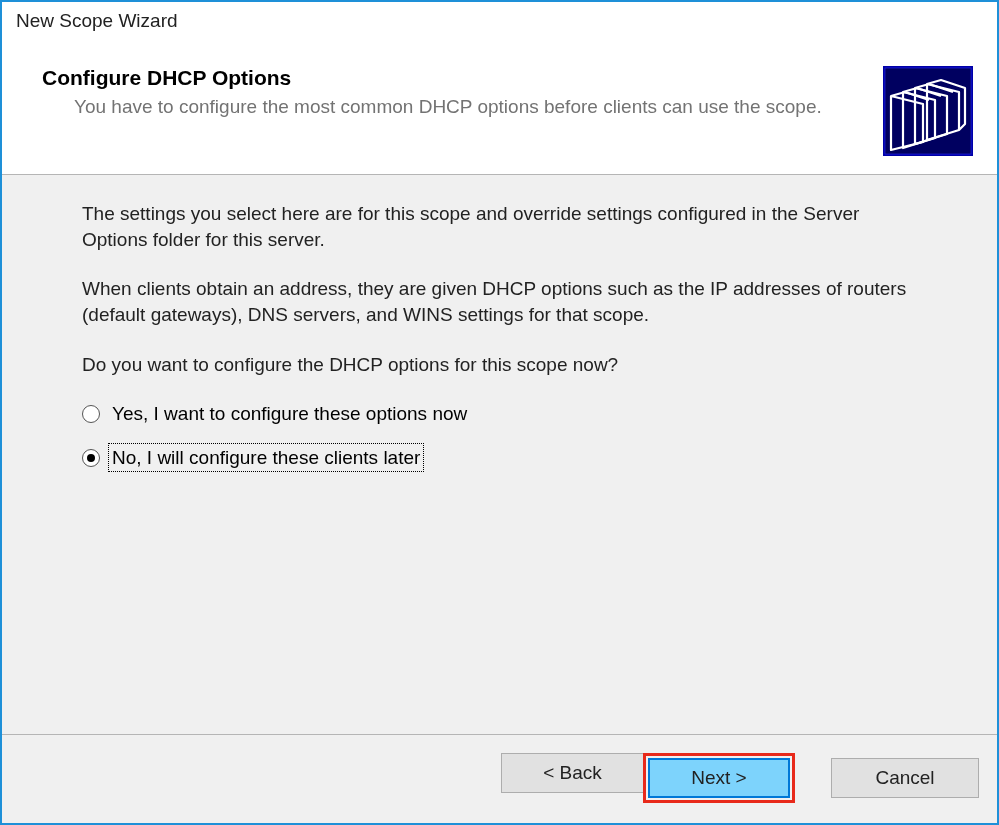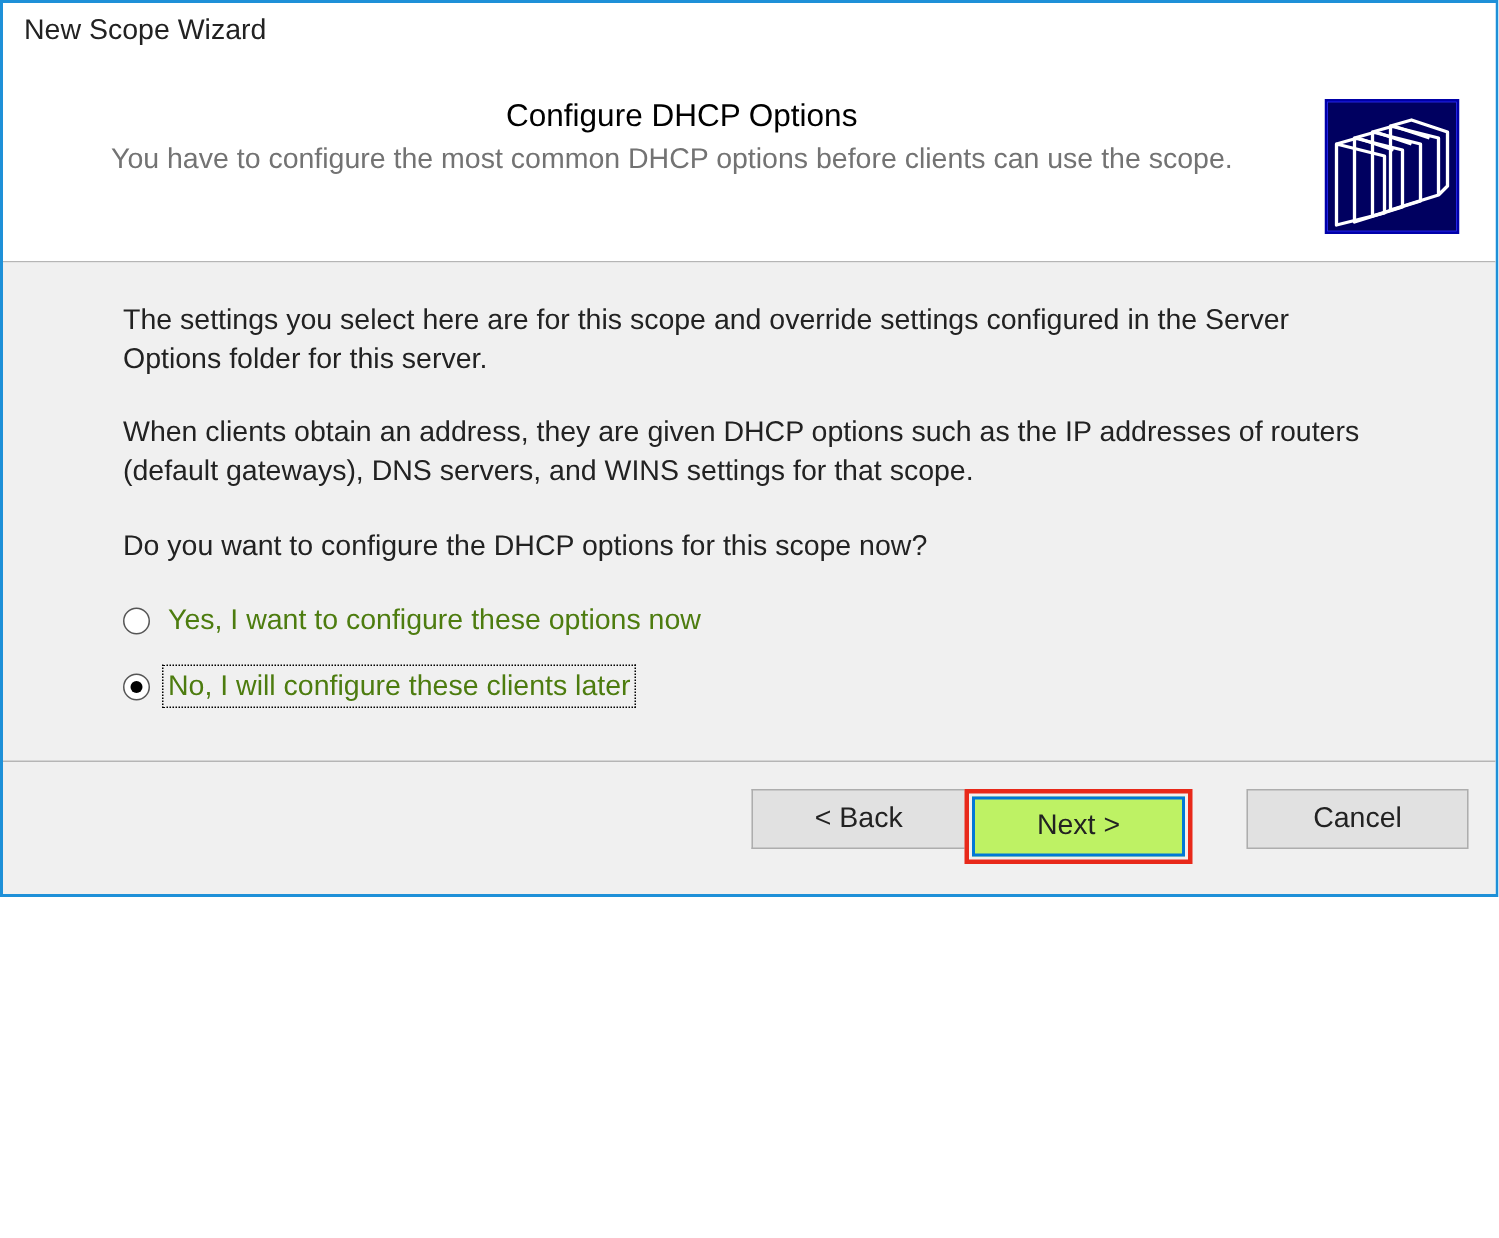--- a/index.html
+++ b/index.html
@@ -5,21 +5,21 @@
     * { box-sizing: border-box; margin: 0; padding: 0; }
     body {
       font-family: 'Segoe UI', Tahoma, sans-serif;
       background: #fff;
       width: 999px;
       height: 825px;
       overflow: hidden;
     }
     .window {
       width: 999px;
-      height: 598px;
+      height: 825px;
       border: 2px solid #1e90d8;
       background: #fff;
       display: flex;
       flex-direction: column;
     }
     .titlebar {
       height: 40px;
       padding: 8px 14px;
       font-size: 19px;
       color: #222;
@@ -29,24 +29,23 @@
       background: #fff;
       padding: 24px 24px 18px 40px;
       display: flex;
       align-items: flex-start;
       justify-content: space-between;
       border-bottom: 1px solid #b5b5b5;
     }
     .header-text { flex: 1; padding-right: 16px; }
     .header-title {
       font-size: 21px;
-      font-weight: normal;
+      font-weight: bold;
       color: #000;
       margin-bottom: 4px;
-      text-align: center;
     }
     .header-subtitle {
       font-size: 19px;
       color: #737373;
       padding-left: 32px;
       line-height: 1.35;
     }
     .header-icon {
       width: 90px;
       height: 90px;
@@ -83,49 +82,50 @@
       position: absolute;
       width: 8px;
       height: 8px;
       background: #000;
       border-radius: 50%;
       top: 50%; left: 50%;
       transform: translate(-50%, -50%);
     }
     .radio-label {
       font-size: 19px;
-      color: #4d7c0f;
+      color: #000000;
       padding: 0 2px;
     }
     .radio-label.focused {
       outline: 1px dotted #000;
       outline-offset: 1px;
     }
     .footer {
       background: #f0f0f0;
       border-top: 1px solid #b5b5b5;
       padding: 18px 18px 20px 18px;
       display: flex;
       justify-content: flex-end;
       gap: 0;
+      align-items: center;
     }
     .btn {
       height: 40px;
       min-width: 142px;
       background: #e1e1e1;
       border: 1px solid #adadad;
       font-size: 19px;
       color: #222;
       cursor: pointer;
       font-family: inherit;
     }
     .btn-group { display: flex; }
     .btn-back { border-right: none; }
     .btn-next {
-      background: #bef264;
+      background: #7dd3fc;
       border: 2px solid #0078d7;
     }
     .btn-next-wrap {
       border: 3px solid #e8291a;
       padding: 2px;
       display: inline-flex;
       margin-right: 20px;
     }
     .btn-cancel { min-width: 148px; margin-left: 16px; }
   </style>

